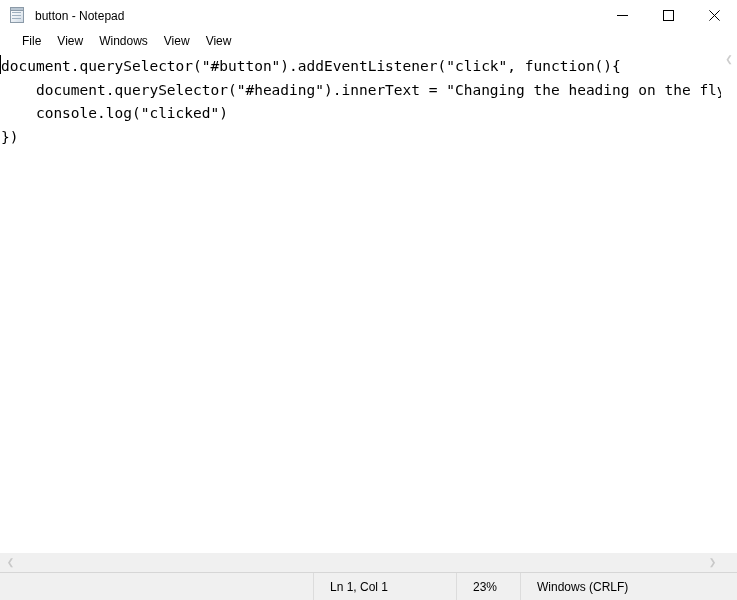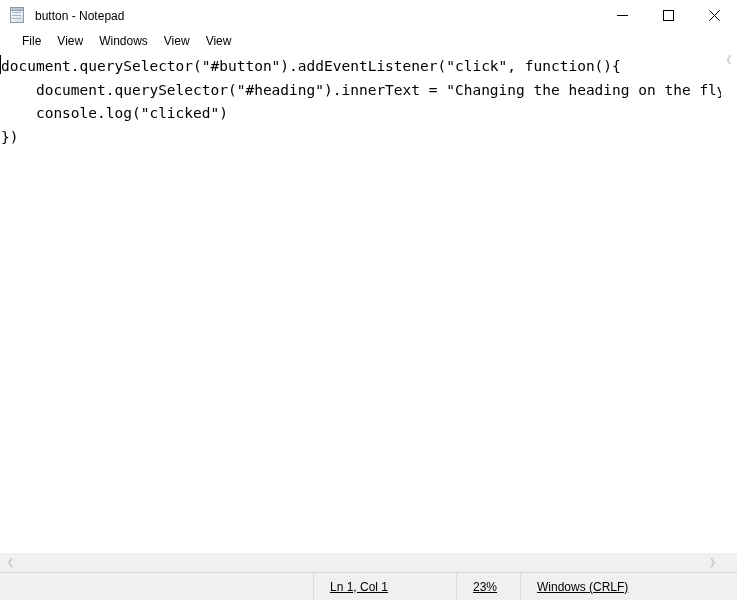--- a/index.html
+++ b/index.html
@@ -212,21 +212,20 @@
     height: 27px;
   }
   .sb-cell {
     height: 27px;
     display: flex;
     align-items: center;
     border-left: 1px solid #dcdcdc;
     padding-left: 16px;
     box-sizing: border-box;
     white-space: nowrap;
-    text-decoration: underline;
   }
   .sb-cell.pos { width: 143px; }
   .sb-cell.zoom { width: 64px; }
   .sb-cell.eol { width: 122px; text-align: right; }
   .sb-cell.enc { width: 95px; }
 </style>
 </head>
 <body>
 
 <div id="app">

